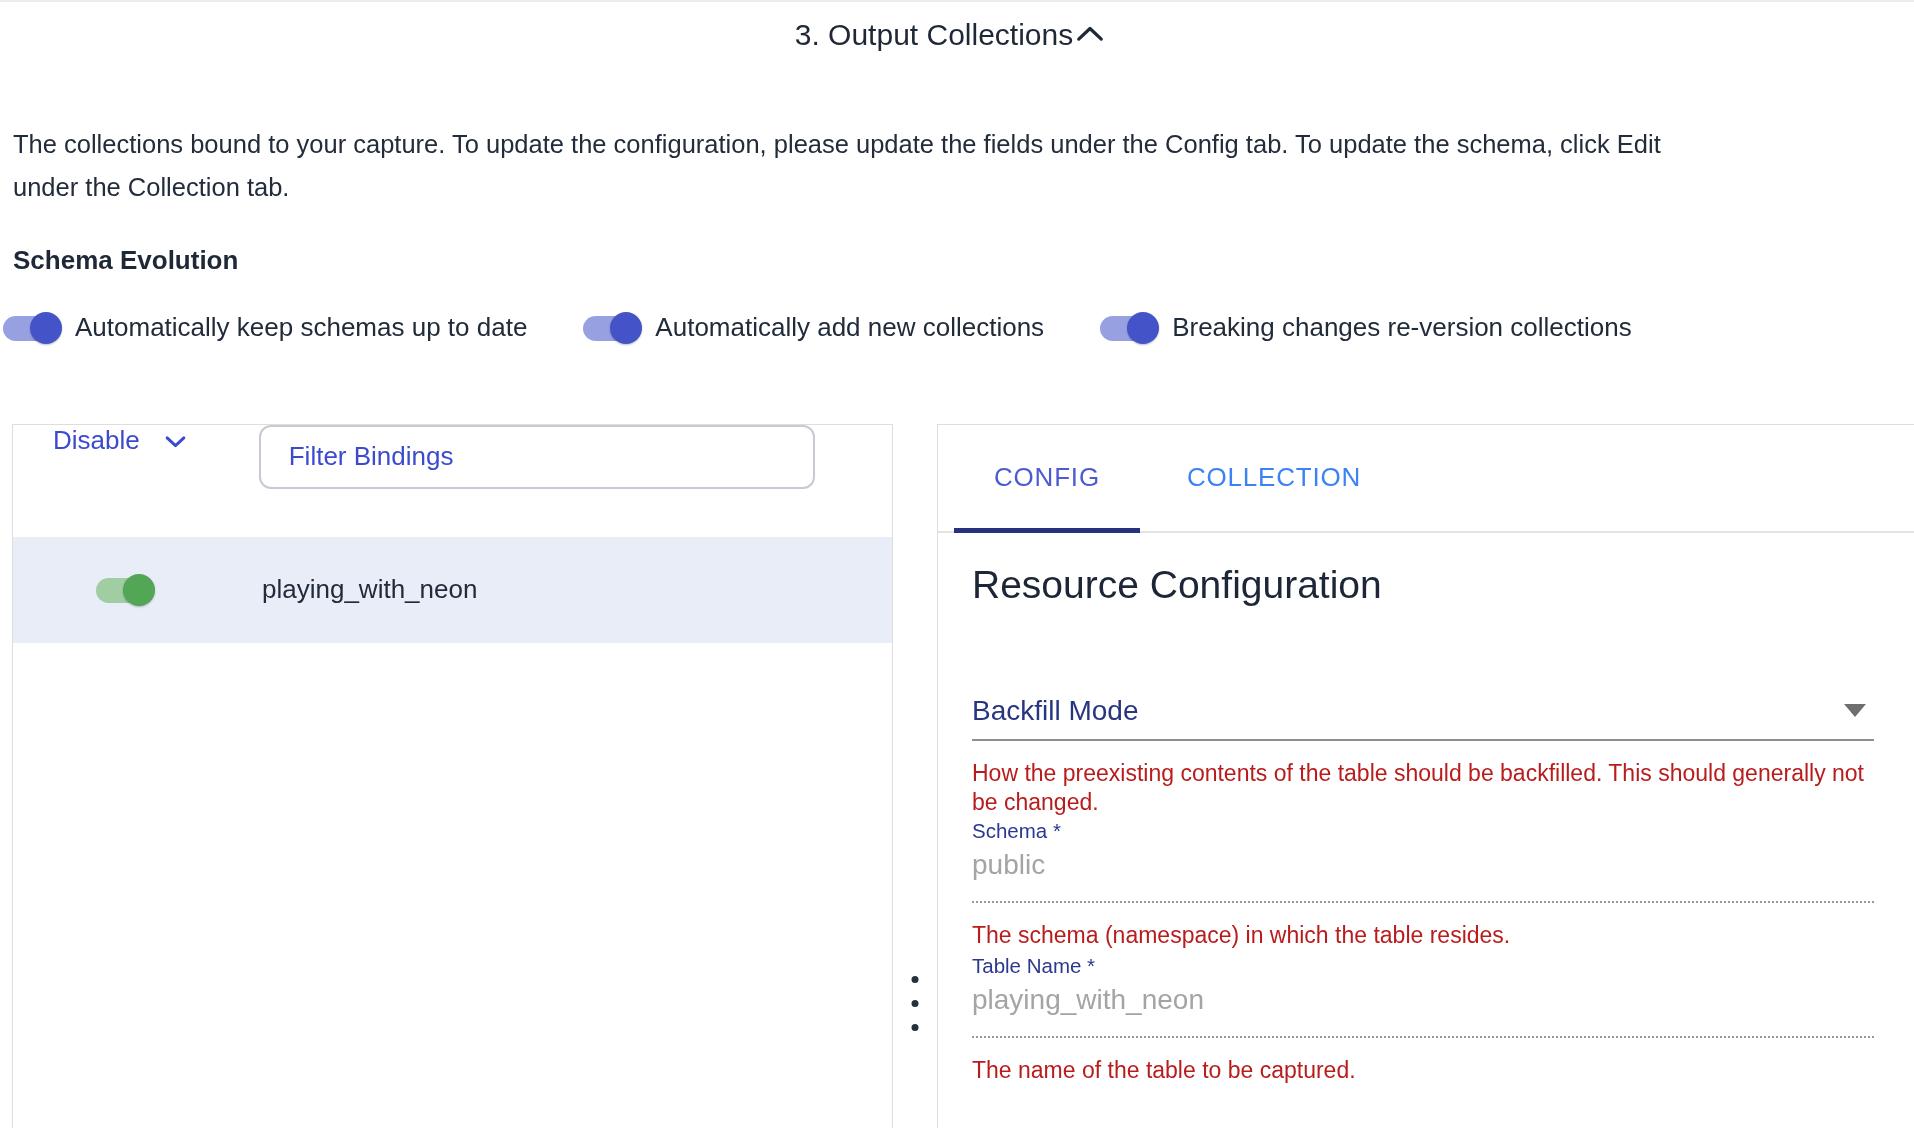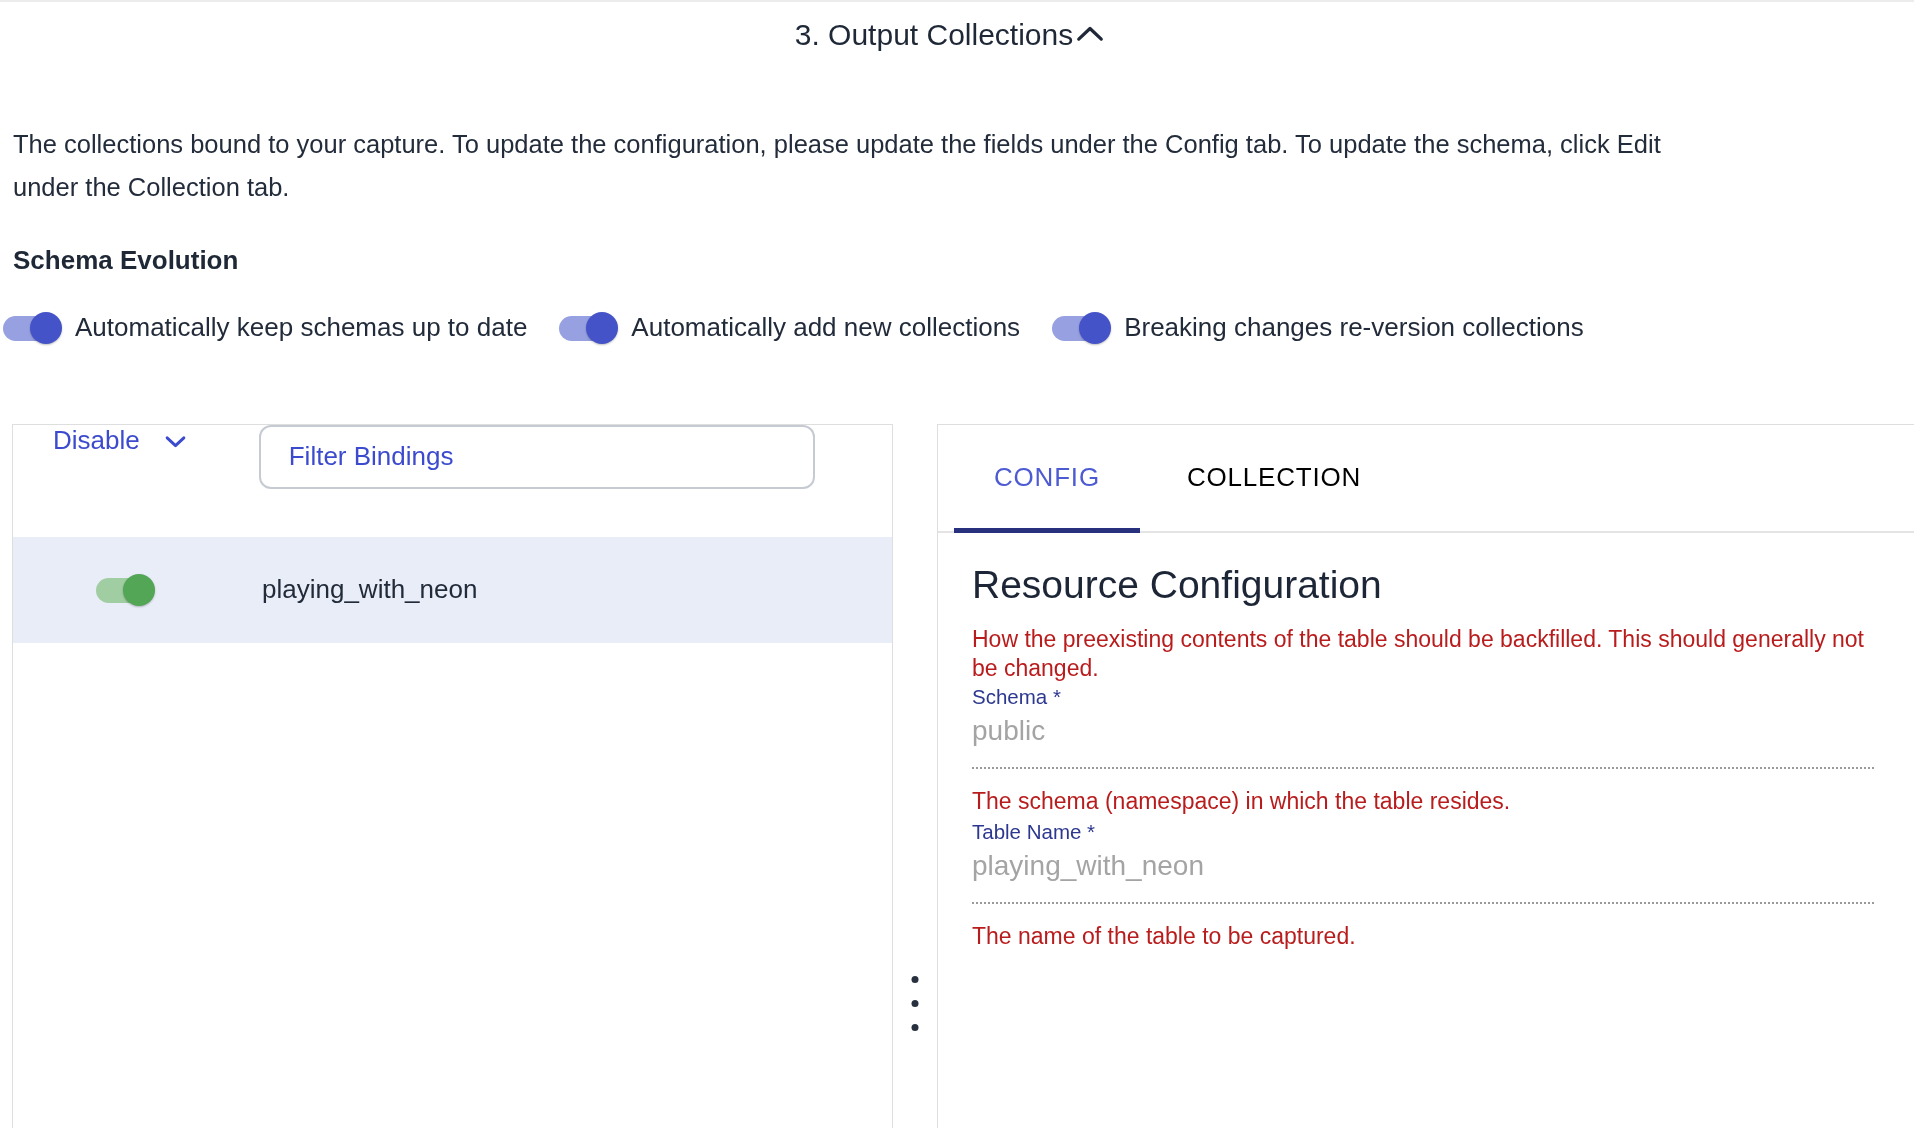--- a/index.html
+++ b/index.html
@@ -25,21 +25,21 @@
   .collapse-btn { background: none; border: none; padding: 6px 2px; cursor: pointer; }
 
   .section-desc {
     margin: 70px 0 0 13px;
     font-size: 25.5px; line-height: 43px;
     color: #232c3b; max-width: 1720px;
   }
   .schema-evo-heading { margin: 36px 0 0 13px; font-size: 26px; font-weight: 700; color: #1f2836; }
 
   
-  .toggle-row { display: flex; align-items: flex-start; gap: 32px; margin: 36px 0 0 3px; }
+  .toggle-row { display: flex; align-items: flex-start; gap: 56px; margin: 36px 0 0 3px; }
   .toggle-item { display: flex; align-items: center; gap: 16px; }
   .toggle-label { font-size: 26px; color: #222b3a; }
 
   .switch { position: relative; display: inline-block; width: 56px; height: 32px; cursor: pointer; flex: none; }
   .switch .track { position: absolute; left: 0; top: 4px; width: 56px; height: 25px; border-radius: 13px; }
   .switch .thumb { position: absolute; top: 0; right: -3px; width: 32px; height: 32px; border-radius: 50%;
                    box-shadow: 0 1px 2px rgba(0,0,0,0.25); }
   .switch.indigo .track { background: #97a1e2; }
   .switch.indigo .thumb { background: #4553c9; }
   .switch.green .track { background: #a0cda2; }
@@ -88,21 +88,21 @@
   }
   .divider .dot { width: 7px; height: 7px; border-radius: 50%; background: #27303f; }
 
   
   .detail-panel { flex: 1; border-left: 1px solid #dedede; border-top: 1px solid #dedede; background: #fff; }
   .tabs { display: flex; align-items: stretch; height: 108px; padding-left: 16px; border-bottom: 2px solid #e4e4e4; gap: 7px; }
   .tab {
     position: relative; display: flex; align-items: center; justify-content: center;
     padding: 0 40px; background: none; border: none; cursor: pointer;
     font-family: inherit; font-size: 26px; font-weight: 500; letter-spacing: 0.8px;
-    color: #000000; text-transform: uppercase;
+    color: #3b82f6; text-transform: uppercase;
   }
   .tab.active { color: #4d5bd3; }
   .tab.active::after {
     content: ""; position: absolute; left: 0; bottom: -2px; width: 100%; height: 5px; background: #28317d;
   }
 
   .detail-content { padding: 0 40px 0 34px; }
   .resource-heading { margin: 30px 0 0; font-size: 39px; font-weight: 500; color: #1d2636; }
 
   .select-field {
@@ -206,20 +206,24 @@
 
     <section class="detail-panel">
       <div class="tabs">
         <button class="tab active">CONFIG</button>
         <button class="tab">COLLECTION</button>
       </div>
 
       <div class="detail-content">
         <h3 class="resource-heading">Resource Configuration</h3>
 
+        <div class="select-field">
+          <span class="select-label">Backfill Mode</span>
+          <span class="select-arrow"></span>
+        </div>
         <p class="field-desc">How the preexisting contents of the table should be backfilled. This should generally not be changed.</p>
 
         <label class="input-label">Schema *</label>
         <input class="text-field" type="text" disabled="" value="public" style="">
         <p class="field-desc fd-tight">The schema (namespace) in which the table resides.</p>
 
         <label class="input-label lbl-gap">Table Name *</label>
         <input class="text-field" type="text" disabled="" value="playing_with_neon" style="">
         <p class="field-desc fd-tight">The name of the table to be captured.</p>
       </div>

